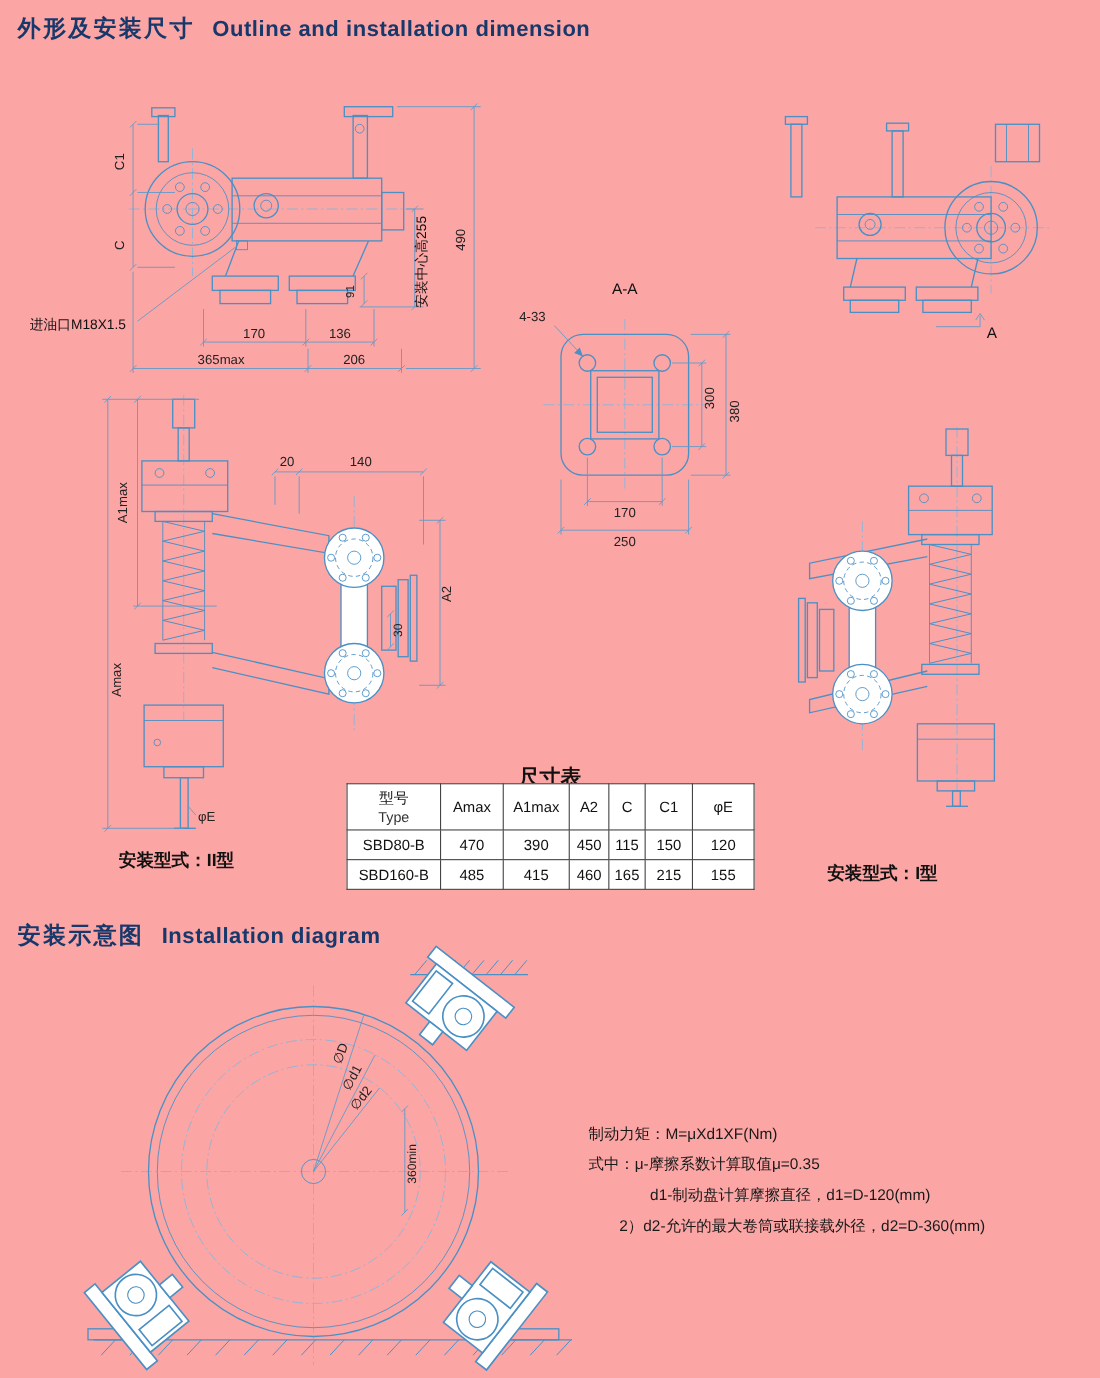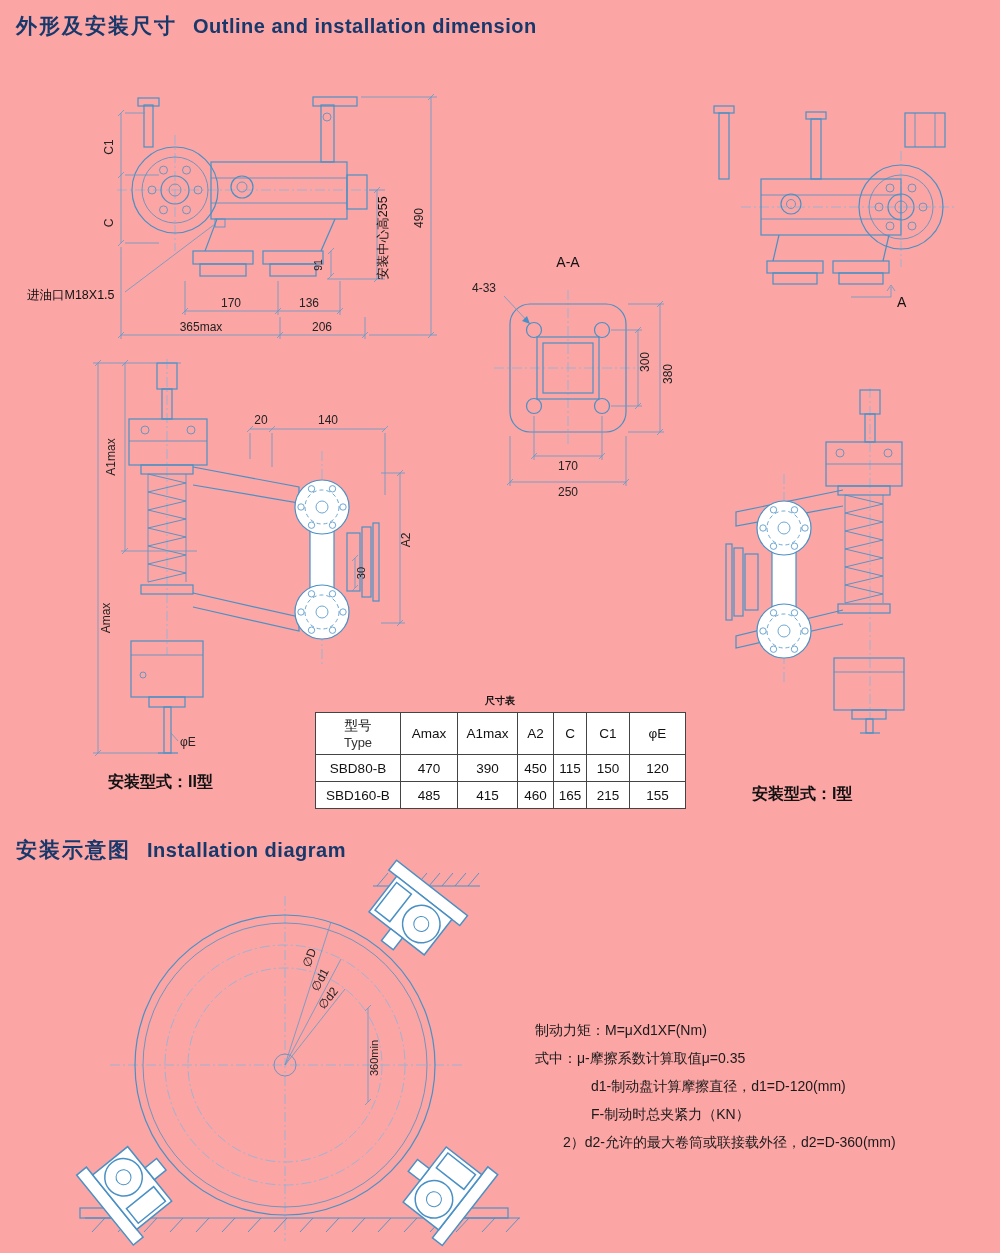--- a/index.html
+++ b/index.html
@@ -18,21 +18,21 @@
   .dwg .c  { fill:none; stroke:#86b6dc; stroke-width:0.8; stroke-dasharray:10 3 2 3; }
   .dwg .d  { fill:none; stroke:#5f9bc9; stroke-width:0.8; }
   .dwg .h  { fill:none; stroke:#4a90c5; stroke-width:0.9; }
   .dwg text { font-family:"Liberation Sans", sans-serif; font-size:12px; fill:#222; }
   .dwg text.zh { font-size:12.5px; fill:#111; }
   .dwg text.big { font-size:14px; fill:#111; }
 
   .caption { position:absolute; font-weight:bold; color:#111; font-size:16px; white-space:nowrap; }
 
   .table-title { position:absolute; left:315px; top:694px; width:370px; text-align:center;
-                 font-size:10px; font-weight:600; color:#111; }
+                 font-size:19px; font-weight:600; color:#111; }
   .size-table { position:absolute; left:315px; top:712px; border-collapse:collapse;
                 font-size:13.5px; color:#111; background:#fff; table-layout:fixed; }
   .size-table th, .size-table td { border:1px solid #444; text-align:center; padding:0 4px; }
   .size-table th { font-weight:normal; height:42px; }
   .size-table td { height:27px; }
   .size-table .sub { font-size:13px; color:#333; }
 
   .notes { position:absolute; left:535px; top:1016px; width:450px; color:#1a1a1a;
            font-size:14px; line-height:28px; }
   .notes .ind1 { padding-left:28px; }
@@ -356,17 +356,16 @@
       <text x="248" y="134" transform="rotate(-62 248 134)">∅d1</text>
       <text x="254" y="152" transform="rotate(-52 254 152)">∅d2</text>
       <text x="308" y="200" text-anchor="middle" transform="rotate(-90 308 200)" style="font-size:11px">360min</text>
     </g>
   </svg>
 
   <div class="notes">
     <div>制动力矩：M=μXd1XF(Nm)</div>
     <div>式中：μ-摩擦系数计算取值μ=0.35</div>
     <div class="ind2">d1-制动盘计算摩擦直径，d1=D-120(mm)</div>
-    <div class="ind2">F-制动时总夹紧力（KN）</div>
     <div class="ind1">2）d2-允许的最大卷筒或联接载外径，d2=D-360(mm)</div>
   </div>
 
 </div>
 
 </body></html>

